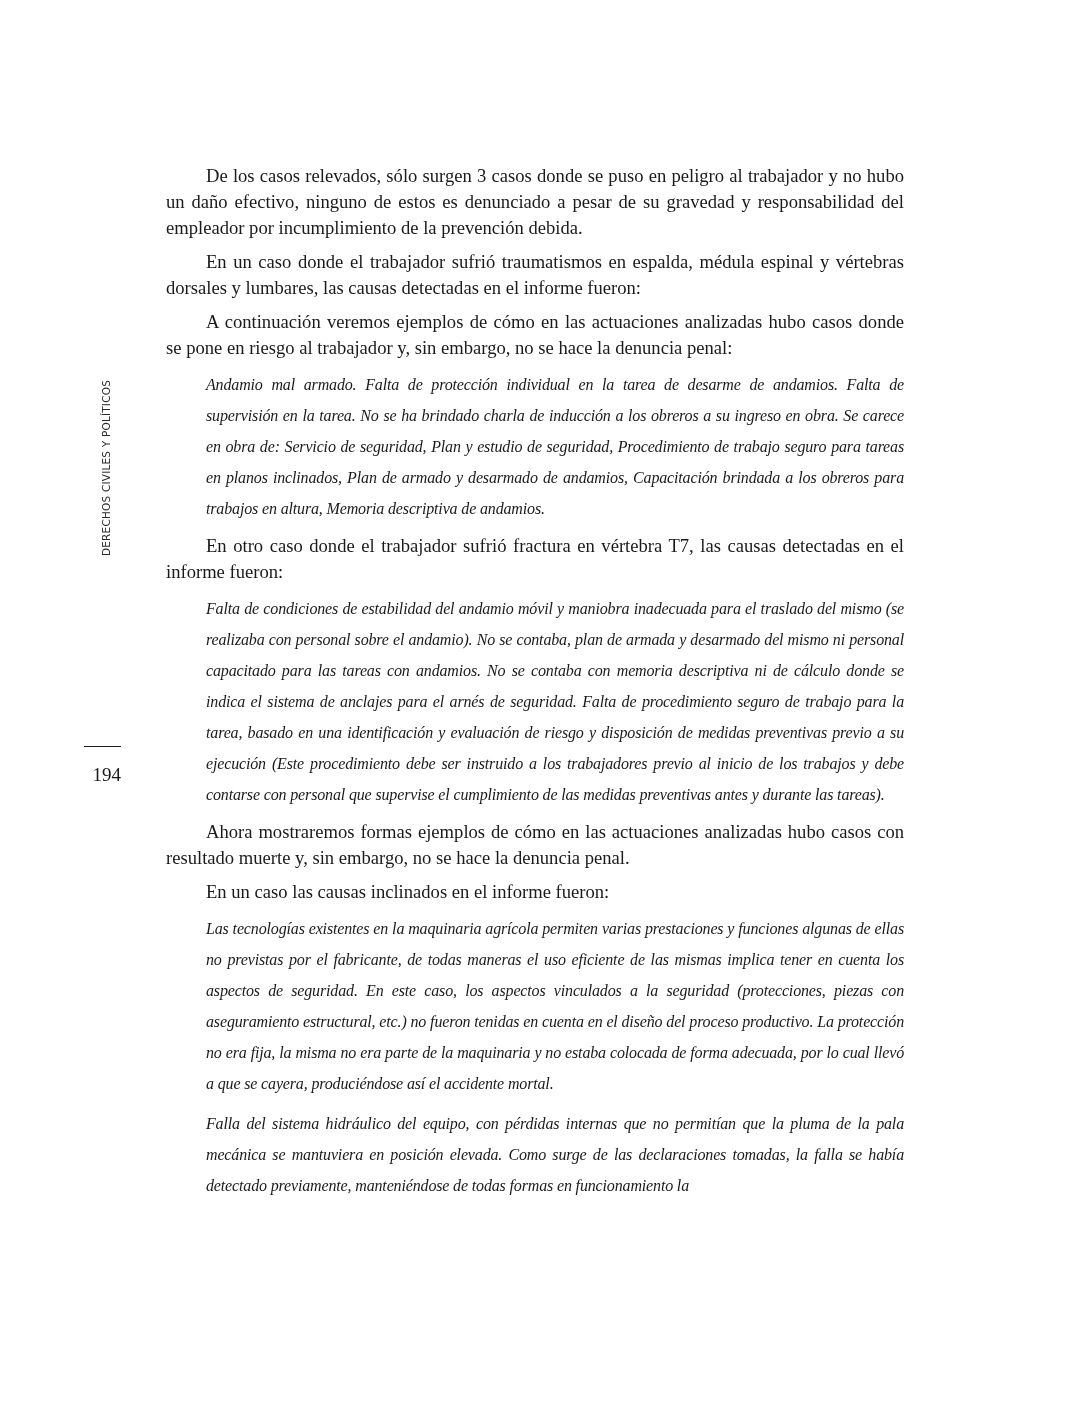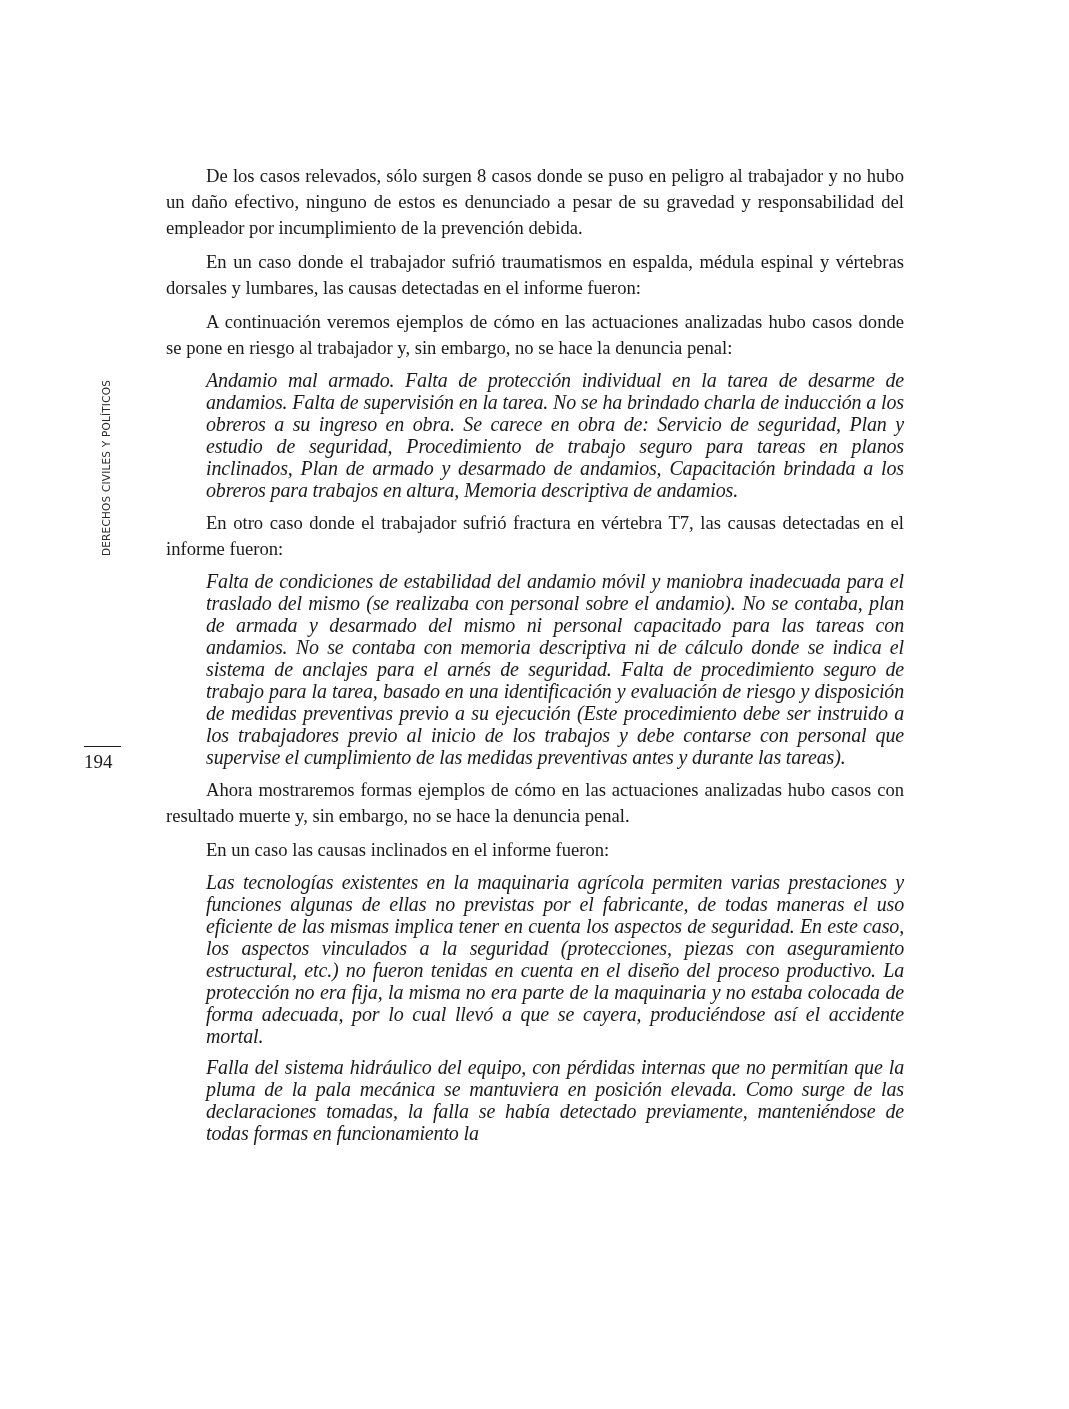--- a/index.html
+++ b/index.html
@@ -32,22 +32,22 @@
       font-size: 10.5px;
       letter-spacing: 0.2px;
       color: #2a2a2a;
     }
     .folio {
       position: absolute;
       left: 84px;
       top: 746px;
       width: 37px;
       border-top: 1.2px solid #1a1a1a;
-      padding-top: 5px;
-      text-align: left;
+      padding-top: 18px;
+      text-align: right;
       font-family: "Liberation Serif", "DejaVu Serif", serif;
       font-size: 19px;
       line-height: 20px;
       color: #1a1a1a;
     }
     .content {
       position: absolute;
       left: 166px;
       top: 163px;
       width: 738px;
@@ -56,41 +56,41 @@
       margin: 0 0 8px 0;
       font-size: 18.6px;
       line-height: 26px;
       text-align: justify;
       text-indent: 40px;
       hyphens: auto;
     }
     .quote {
       margin: 0 0 9px 40px;
       font-style: italic;
-      font-size: 20px;
-      line-height: 22px;
+      font-size: 16px;
+      line-height: 31px;
       text-align: justify;
       letter-spacing: -0.15px;
     }
     .quote.last {
       margin-bottom: 8px;
       font-style: italic;
     }
   </style>
 </head>
 <body>
 
 <div class="page">
 
   <div class="running-head">DERECHOS CIVILES Y POLÍTICOS</div>
 
   <div class="folio">194</div>
 
   <div class="content">
-    <p class="para">De los casos relevados, sólo surgen 8 casos donde se puso en peligro al trabajador y no hubo un daño efectivo, ninguno de estos es denunciado a pesar de su gravedad y responsabilidad del empleador por incumplimiento de la prevención debida.</p>
+    <p class="para">De los casos relevados, sólo surgen 3 casos donde se puso en peligro al trabajador y no hubo un daño efectivo, ninguno de estos es denunciado a pesar de su gravedad y responsabilidad del empleador por incumplimiento de la prevención debida.</p>
     <p class="para">En un caso donde el trabajador sufrió traumatismos en espalda, médula espinal y vértebras dorsales y lumbares, las causas detectadas en el informe fueron:</p>
     <p class="para">A continuación veremos ejemplos de cómo en las actuaciones analizadas hubo casos donde se pone en riesgo al trabajador y, sin embargo, no se hace la denuncia penal:</p>
     <p class="quote">Andamio mal armado. Falta de protección individual en la tarea de desarme de andamios. Falta de supervisión en la tarea. No se ha brindado charla de inducción a los obreros a su ingreso en obra. Se carece en obra de: Servicio de seguridad, Plan y estudio de seguridad, Procedimiento de trabajo seguro para tareas en planos inclinados, Plan de armado y desarmado de andamios, Capacitación brindada a los obreros para trabajos en altura, Memoria descriptiva de andamios.</p>
     <p class="para">En otro caso donde el trabajador sufrió fractura en vértebra T7, las causas detectadas en el informe fueron:</p>
     <p class="quote">Falta de condiciones de estabilidad del andamio móvil y maniobra inadecuada para el traslado del mismo (se realizaba con personal sobre el andamio). No se contaba, plan de armada y desarmado del mismo ni personal capacitado para las tareas con andamios. No se contaba con memoria descriptiva ni de cálculo donde se indica el sistema de anclajes para el arnés de seguridad. Falta de procedimiento seguro de trabajo para la tarea, basado en una identificación y evaluación de riesgo y disposición de medidas preventivas previo a su ejecución (Este procedimiento debe ser instruido a los trabajadores previo al inicio de los trabajos y debe contarse con personal que supervise el cumplimiento de las medidas preventivas antes y durante las tareas).</p>
     <p class="para">Ahora mostraremos formas ejemplos de cómo en las actuaciones analizadas hubo casos con resultado muerte y, sin embargo, no se hace la denuncia penal.</p>
     <p class="para">En un caso las causas inclinados en el informe fueron:</p>
     <p class="quote">Las tecnologías existentes en la maquinaria agrícola permiten varias prestaciones y funciones algunas de ellas no previstas por el fabricante, de todas maneras el uso eficiente de las mismas implica tener en cuenta los aspectos de seguridad. En este caso, los aspectos vinculados a la seguridad (protecciones, piezas con aseguramiento estructural, etc.) no fueron tenidas en cuenta en el diseño del proceso productivo. La protección no era fija, la misma no era parte de la maquinaria y no estaba colocada de forma adecuada, por lo cual llevó a que se cayera, produciéndose así el accidente mortal.</p>
     <p class="quote last">Falla del sistema hidráulico del equipo, con pérdidas internas que no permitían que la pluma de la pala mecánica se mantuviera en posición elevada. Como surge de las declaraciones tomadas, la falla se había detectado previamente, manteniéndose de todas formas en funcionamiento la</p>
   </div>

